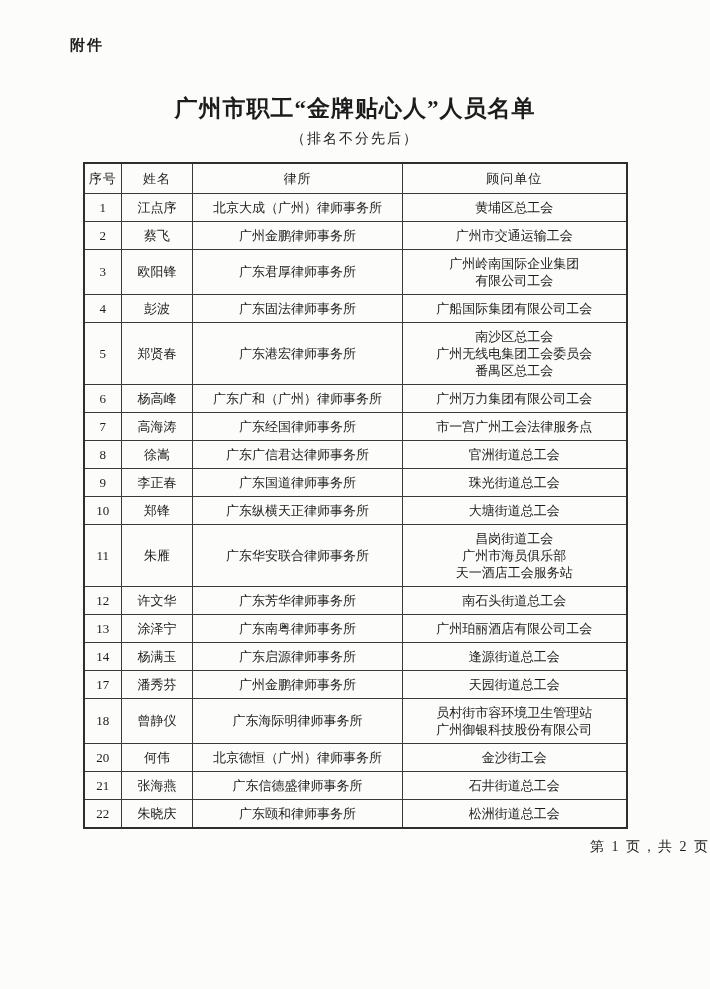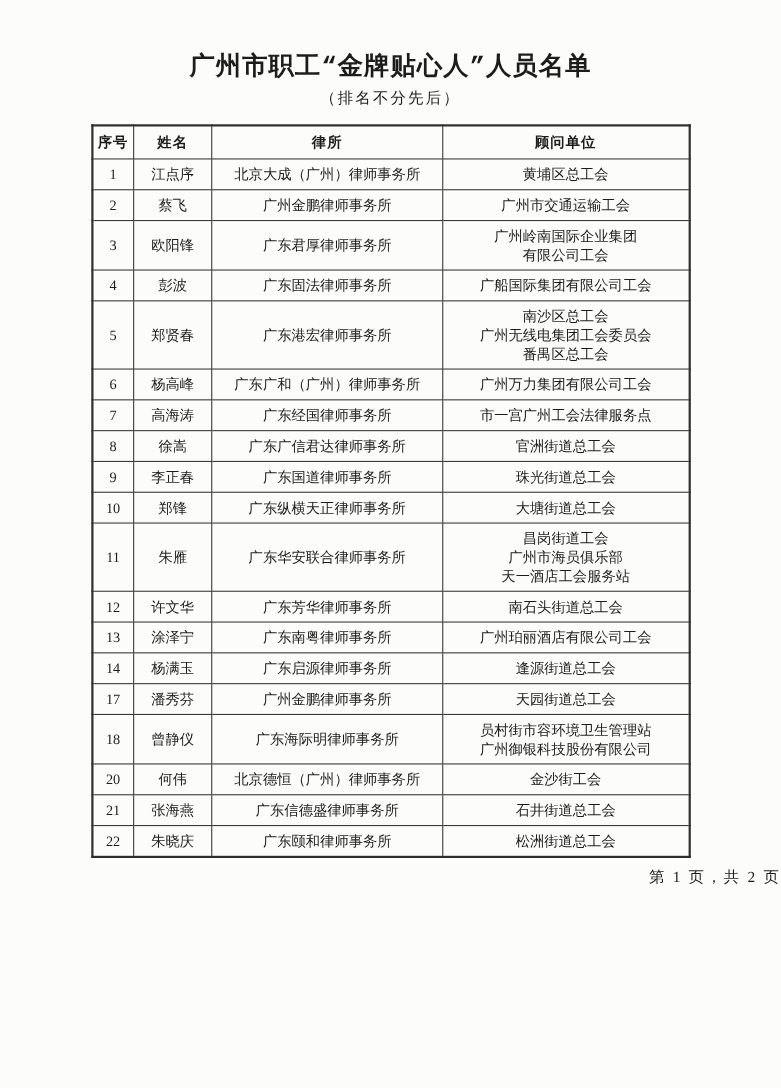--- a/index.html
+++ b/index.html
@@ -19,23 +19,23 @@
     padding-top: 36px;
   }
   .attachment {
     margin-left: 70px;
     font-family: "Liberation Sans", "DejaVu Sans", sans-serif;
     font-size: 15px;
     font-weight: 700;
     letter-spacing: 2px;
   }
   .title {
-    margin-top: 8px;
+    margin-top: 38px;
     text-align: center;
-    font-family: Liberation Mono, monospace;
+    font-family: Liberation Serif, serif;
     font-size: 23px;
     font-weight: 800;
     letter-spacing: 1px;
   }
   .subtitle {
     margin-top: 6px;
     text-align: center;
     font-size: 14px;
     letter-spacing: 2px;
   }
@@ -48,41 +48,42 @@
   }
   table.roster th, table.roster td {
     border: 1px solid #3a3a3a;
     text-align: center;
     vertical-align: middle;
     font-size: 13px;
     line-height: 17px;
     padding: 5px 2px;
   }
   table.roster th {
-    font-weight: 700;
+    font-weight: 400;
     height: 30px;
     letter-spacing: 1px;
   }
   col.c-no   { width: 38px; }
   col.c-name { width: 71px; }
   col.c-firm { width: 210px; }
   col.c-unit { width: 224px; }
   td.cell-unit, td.cell-firm { white-space: pre-line; }
   .footer {
     margin-top: 9px;
     text-align: right;
     font-size: 14px;
     letter-spacing: 2px;
   }
 </style>
 </head>
 <body>
 
 <div class="page">
 
+  <div class="attachment">附件</div>
 
   <div class="title">广州市职工“金牌贴心人”人员名单</div>
 
   <div class="subtitle">（排名不分先后）</div>
 
   <table class="roster">
     <colgroup>
       <col class="c-no">
       <col class="c-name">
       <col class="c-firm">

